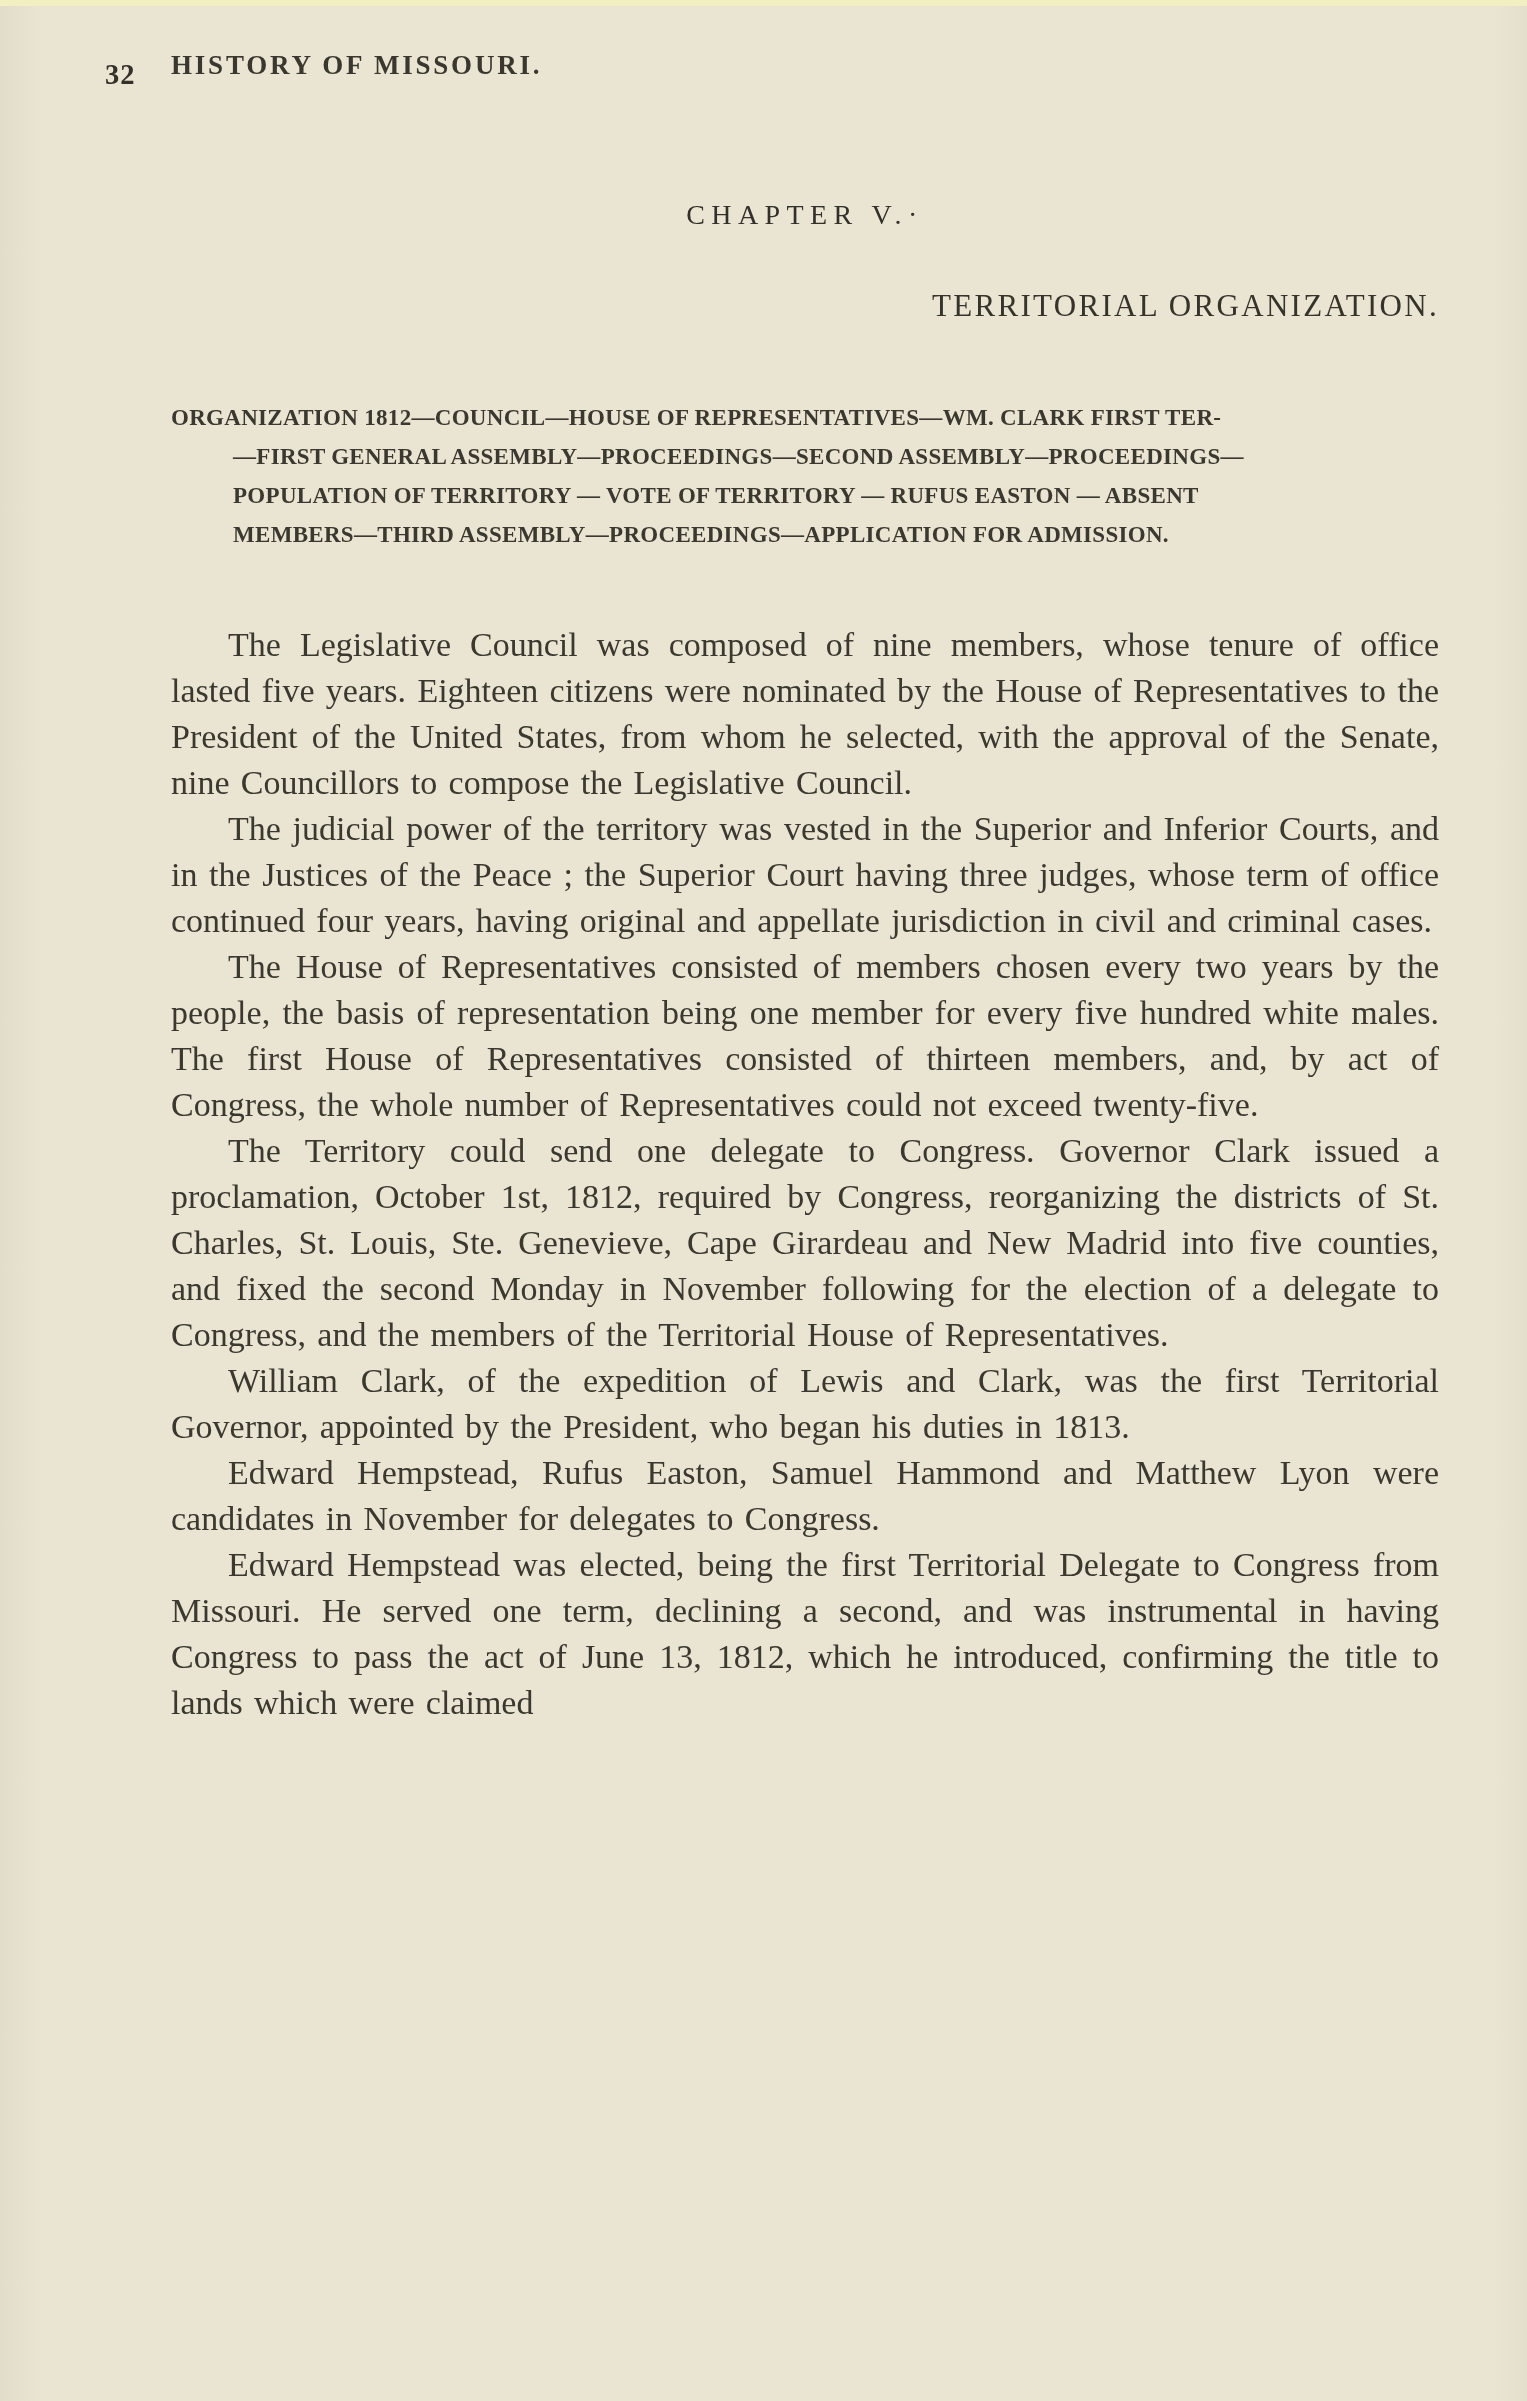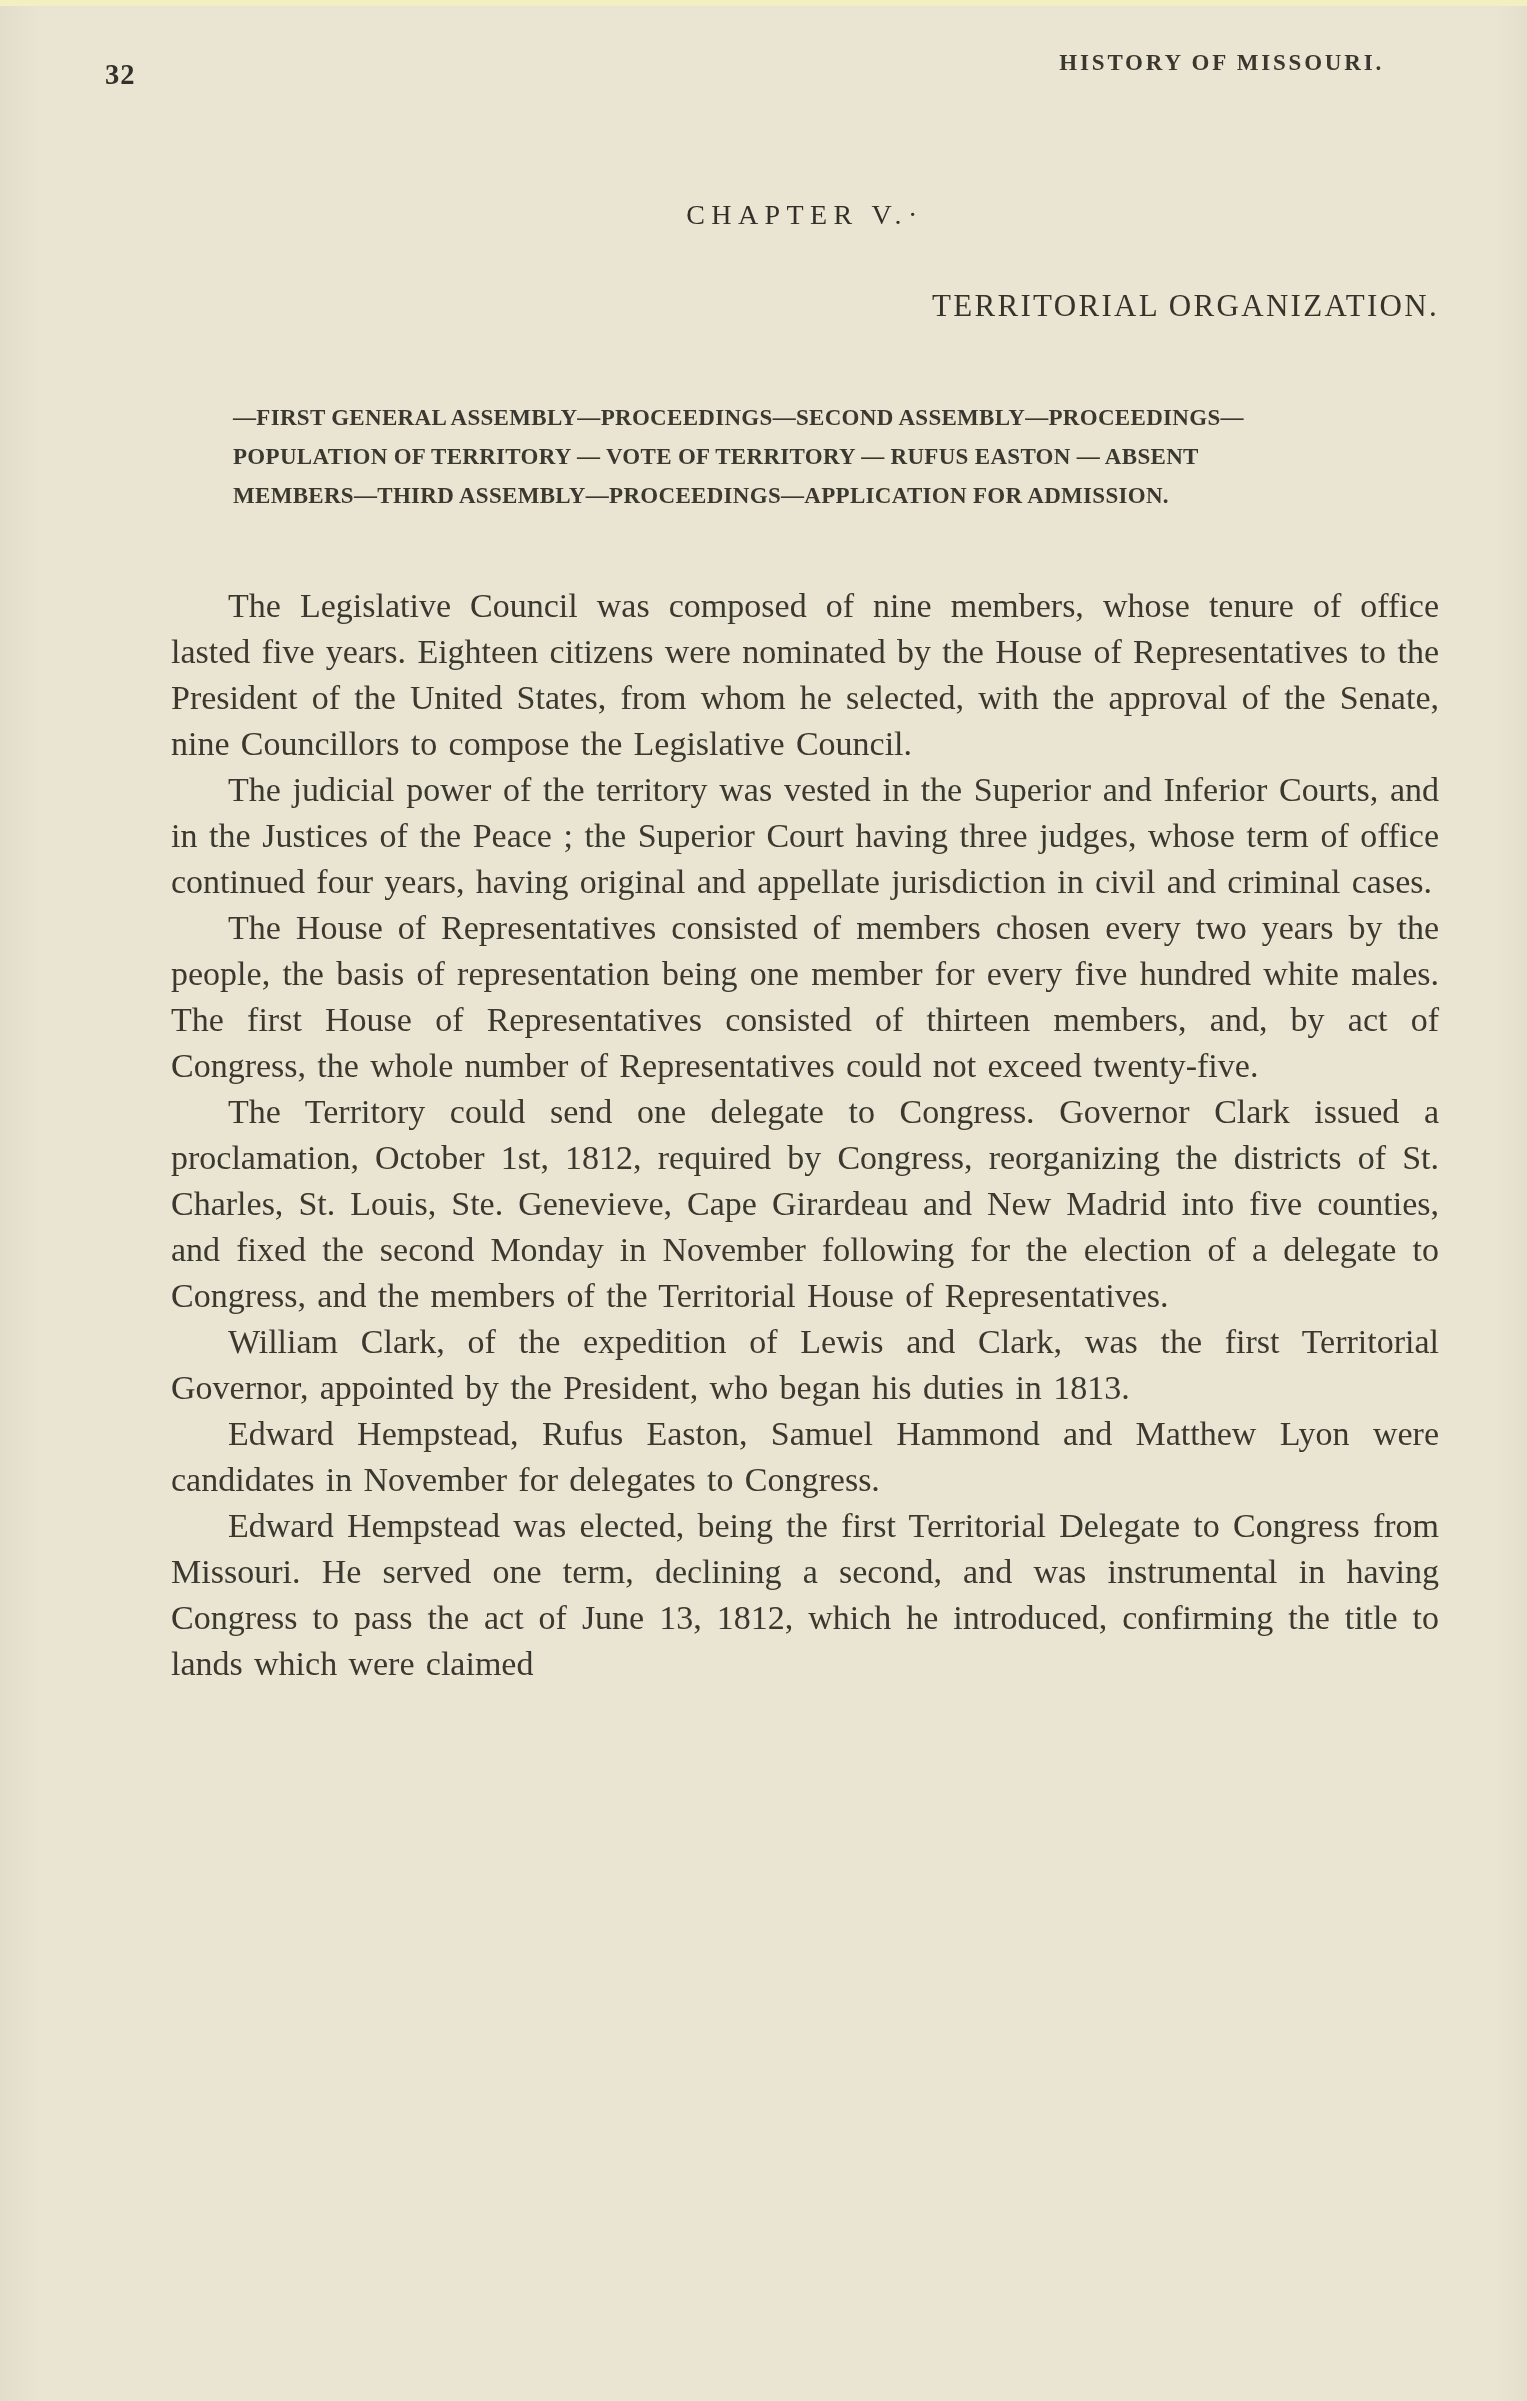--- a/index.html
+++ b/index.html
@@ -36,22 +36,22 @@
     top: 9.2px;
     font-size: 28.5px;
     font-weight: bold;
     letter-spacing: 0.9px;
     color: #34312a;
   }
   .running-header {
     position: absolute;
     left: 0; right: 55px;
     top: 0;
-    text-align: right;
-    font-size: 23px;
+    text-align: left;
+    font-size: 27px;
     font-weight: bold;
     letter-spacing: 2.8px;
     color: #3a372e;
   }
   
   .chapter-title {
     margin: 107px 0 0 0;
     text-align: center;
     font-size: 28px;
     font-weight: normal;
@@ -101,20 +101,21 @@
   <div class="page-header">
     <span class="page-number">32</span>
     <span class="running-header">HISTORY OF MISSOURI.</span>
   </div>
 
   <h1 class="chapter-title">CHAPTER V.·</h1>
 
   <h2 class="section-title">TERRITORIAL ORGANIZATION.</h2>
 
   <div class="synopsis">
+    <div class="syn-line syn-first">ORGANIZATION 1812—COUNCIL—HOUSE OF REPRESENTATIVES—WM. CLARK FIRST TER-</div>
     <div class="syn-line">—FIRST GENERAL ASSEMBLY—PROCEEDINGS—SECOND ASSEMBLY—PROCEEDINGS—</div>
     <div class="syn-line">POPULATION OF TERRITORY — VOTE OF TERRITORY — RUFUS EASTON — ABSENT</div>
     <div class="syn-line">MEMBERS—THIRD ASSEMBLY—PROCEEDINGS—APPLICATION FOR ADMISSION.</div>
   </div>
 
   <div class="body-text">
     <p>The Legislative Council was composed of nine members, whose tenure of office lasted five years.  Eighteen citizens were nominated by the House of Representatives to the President of the United States, from whom he selected, with the approval of the Senate, nine Councillors to compose the Legislative Council.</p>
     <p>The judicial power of the territory was vested in the Superior and Inferior Courts, and in the Justices of the Peace ; the Superior Court having three judges, whose term of office continued four years, having original and appellate jurisdiction in civil and criminal cases.</p>
     <p>The House of Representatives consisted of members chosen every two years by the people, the basis of representation being one member for every five hundred white males.  The first House of Representatives consisted of thirteen members, and, by act of Congress, the whole number of Representatives could not exceed twenty-five.</p>
     <p>The Territory could send one delegate to Congress.  Governor Clark issued a proclamation, October 1st, 1812, required by Congress, reorganizing the districts of St. Charles, St. Louis, Ste. Genevieve, Cape Girardeau and New Madrid into five counties, and fixed the second Monday in November following for the election of a delegate to Congress, and the members of the Territorial House of Representatives.</p>

